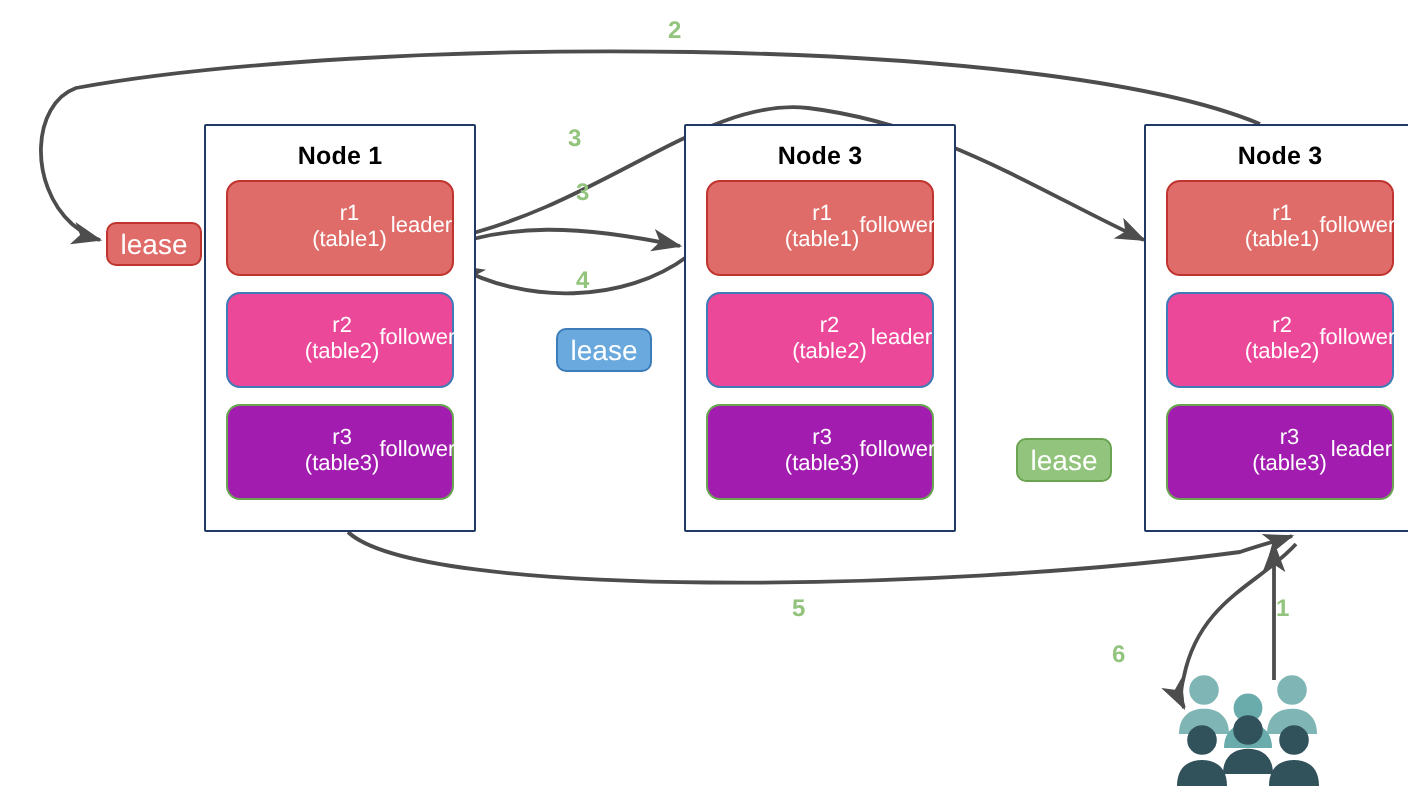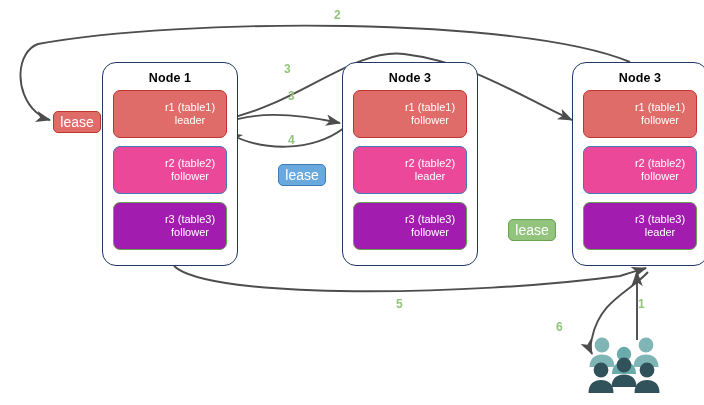--- a/index.html
+++ b/index.html
@@ -23,40 +23,39 @@
     top: 0;
     width: 704px;
     height: 405px;
   }
 
   
   .node {
     position: absolute;
     box-sizing: border-box;
     border: 1.6px solid #1f3864;
-    border-radius: 14px;
+    border-radius: 1px;
     background: #ffffff;
     z-index: 3;
   }
   .node-title {
     text-align: center;
     font-size: 12.5px;
     font-weight: bold;
     color: #000000;
     margin-top: 8px;
     margin-bottom: 5px;
     letter-spacing: .1px;
   }
   .replica {
     box-sizing: border-box;
     margin: 0 10px 8px 10px;
     height: 48px;
     border-radius: 7px;
     display: flex;
-    flex-direction: column;
     align-items: center;
     justify-content: center;
     color: #ffffff;
     font-size: 11px;
     line-height: 13.5px;
     text-align: center;
     padding-left: 40px;
   }
   .replica.r1 { background: #e06c69; border: 1.4px solid #c0342f; }
   .replica.r2 { background: #ec4899; border: 1.4px solid #3d7cb8; }

